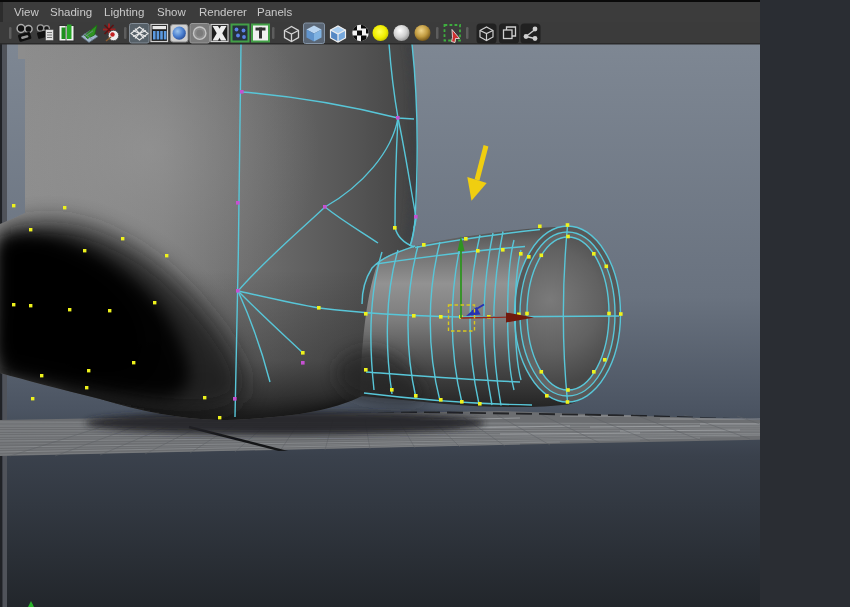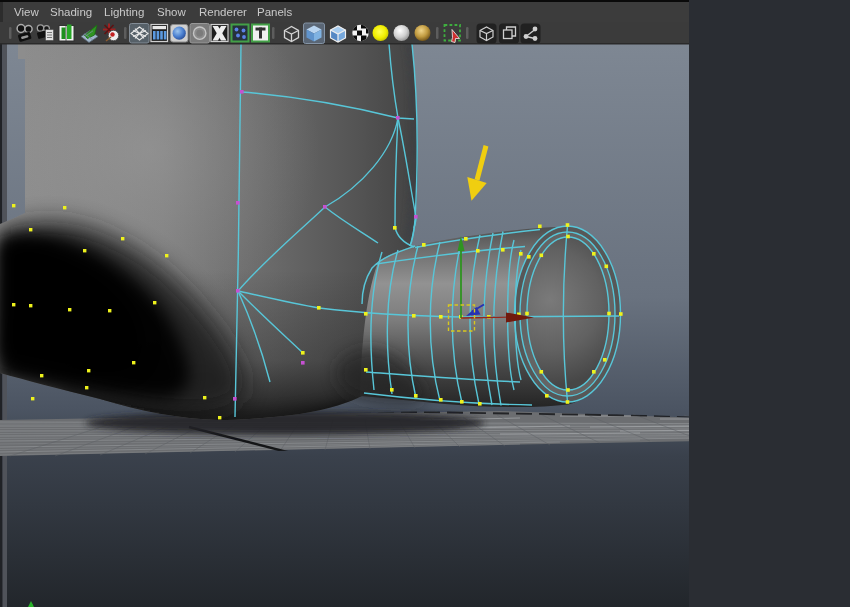--- a/index.html
+++ b/index.html
@@ -1,16 +1,16 @@
 <!DOCTYPE html>
 <html><head>
 <meta charset="utf-8">
 <style>
   html,body{margin:0;padding:0;background:#2a2d33;}
-  #stage{position:relative;width:689px;height:607px;overflow:hidden;font-family:"Liberation Sans",sans-serif;}
+  #stage{position:relative;width:760px;height:607px;overflow:hidden;font-family:"Liberation Sans",sans-serif;}
   svg{display:block}
 </style>
 </head>
 <body>
 <div id="stage">
 <svg width="850" height="607" viewBox="0 0 850 607" xmlns="http://www.w3.org/2000/svg">
 <defs>
   <linearGradient id="bgGrad" x1="0" y1="44" x2="0" y2="607" gradientUnits="userSpaceOnUse">
     <stop offset="0" stop-color="#7e8793"></stop>
     <stop offset="0.45" stop-color="#69727f"></stop>

